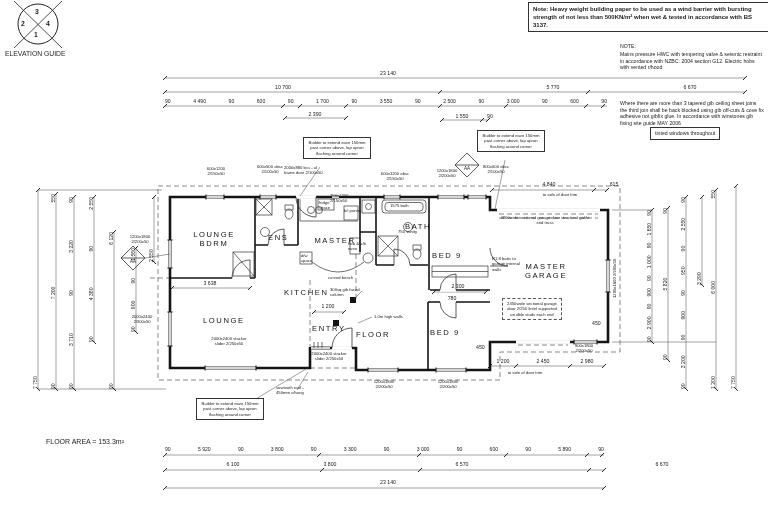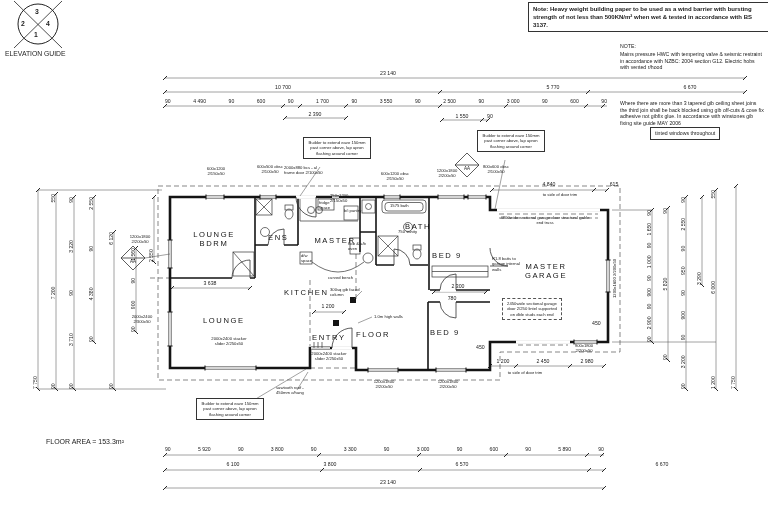--- a/index.html
+++ b/index.html
@@ -296,21 +296,21 @@
       <span>7 750</span>
     </div>
 
 <div class="t room" style="left:184px;top:230px;width:60px;">LOUNGE BDRM</div>
 <span class="t room" style="left:268px;top:233px;">ENS</span>
 <div class="t room" style="left:302px;top:236px;width:66px;">MASTER</div>
 <span class="t room" style="left:377px;top:222px;padding-left:28px;">BATH</span>
 <span class="t room" style="left:432px;top:251px;">BED 9</span>
 <span class="t room" style="left:203px;top:316px;">LOUNGE</span>
 <span class="t room" style="left:284px;top:288px;">KITCHEN</span>
-<span class="t room" style="left:312px;top:333px;">ENTRY</span>
+<span class="t room" style="left:312px;top:324px;">ENTRY</span>
 <span class="t room" style="left:356px;top:330px;">FLOOR</span>
 <span class="t room" style="left:430px;top:328px;">BED 9</span>
 <div class="t room" style="left:514px;top:262px;width:64px;">MASTER GARAGE</div>
 
 <div class="t w c tiny" style="left:198px;top:166px;width:36px;">600x1200 2/150x50</div>
 <div class="t w c tiny" style="left:254px;top:164px;width:32px;">600x500 obsc 2/100x50</div>
 <div class="t w tiny" style="left:284px;top:165px;width:44px;">2000x880 bcs - al frame door 2/100x50</div>
 <div class="t w tiny" style="left:330px;top:193px;width:36px;">250x1200 2/150x50</div>
 <div class="t w c tiny" style="left:380px;top:171px;width:30px;">600x1200 obsc 2/150x50</div>
 <div class="t w c tiny" style="left:481px;top:164px;width:30px;">800x600 obsc 2/100x50</div>

